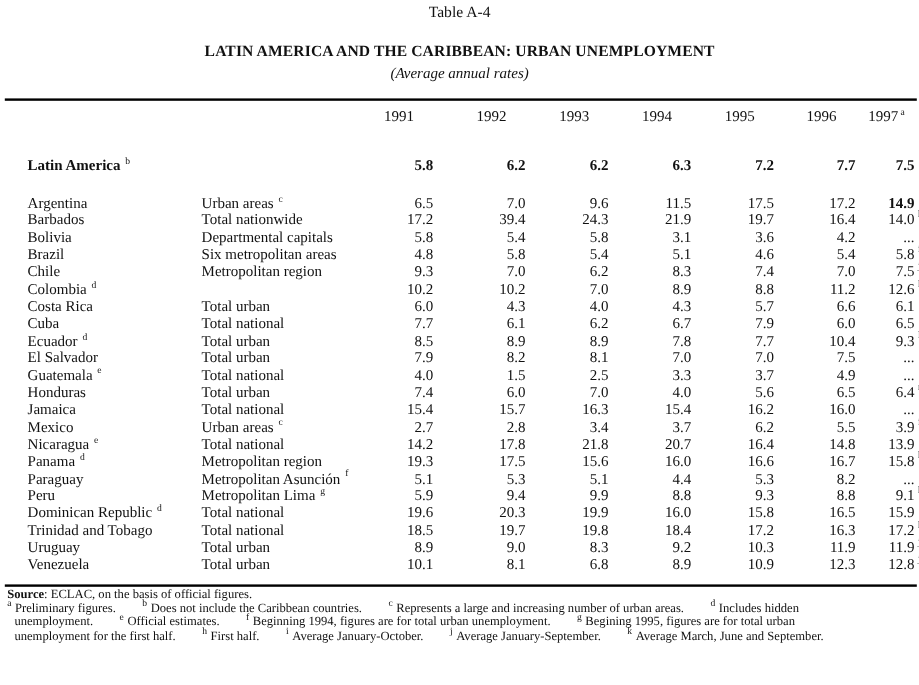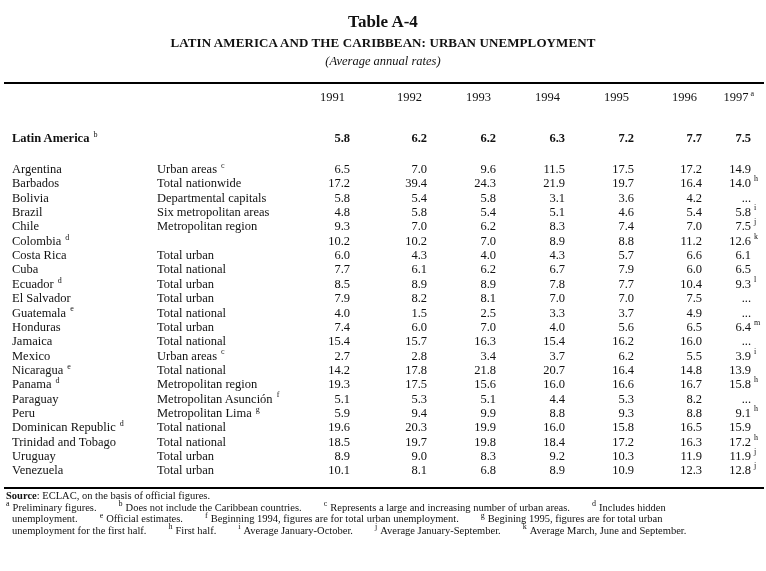--- a/index.html
+++ b/index.html
@@ -1,31 +1,31 @@
 <!DOCTYPE html>
 <html><head>
 <meta charset="utf-8">
 <style>
   html, body { margin: 0; padding: 0; background: #ffffff; }
   body {
     width: 766px; height: 571px; overflow: hidden; position: relative;
     font-family: "Liberation Serif", "DejaVu Serif", serif; color: #111;
   }
   .hdr { position: absolute; left: 0; width: 766px; text-align: center; }
-  #tnum { top: 12px; font-size: 17px; font-weight: bold; }
+  #tnum { top: 2px; font-size: 13px; }
   #ttitle { top: 35px; font-size: 13px; font-weight: bold; letter-spacing: 0.1px; }
   #tsub { top: 54px; font-size: 12.5px; font-style: italic; }
   .rule { position: absolute; left: 4px; width: 760px; height: 2px; background: #000; }
   #rule-top { top: 82px; }
   #rule-bot { top: 487px; }
 
   .yr { position: absolute; top: 90px; font-size: 12.5px; text-align: right; width: 60px; }
   sup, .sup { font-size: 8px; vertical-align: super; line-height: 0; }
 
-  .row { position: absolute; left: 5px; width: 700px; height: 14px; font-size: 12.5px; line-height: 14px; }
+  .row { position: absolute; left: 16px; width: 700px; height: 14px; font-size: 12.5px; line-height: 14px; }
   .country { position: absolute; left: 7px; white-space: nowrap; }
   .coverage { position: absolute; left: 152px; white-space: nowrap; }
   .val { position: absolute; width: 60px; text-align: right; white-space: nowrap; }
   .fn { position: absolute; font-size: 8px; top: -4px; }
   .bold { font-weight: bold; }
 
   #foot { position: absolute; left: 6px; top: 490px; width: 752px; font-size: 10.5px; line-height: 11.6px; }
   #foot .line { white-space: nowrap; }
   #foot .gap { display: inline-block; width: 22px; }
   #foot .ind { padding-left: 6px; }
@@ -60,21 +60,21 @@
     </div>
     <div class="row" style="top: 162px;">
       <div class="country"><span>Argentina</span></div>
       <div class="coverage"><span>Urban areas</span><sup style="margin-left: 4px;">c</sup></div>
       <div class="val" style="left: 285px;">6.5</div>
       <div class="val" style="left: 362px;">7.0</div>
       <div class="val" style="left: 431px;">9.6</div>
       <div class="val" style="left: 500px;">11.5</div>
       <div class="val" style="left: 569px;">17.5</div>
       <div class="val" style="left: 637px;">17.2</div>
-      <div class="val" style="left: 686px;">14.9</div>
+      <div class="val" style="left: 686px; font-weight: bold;">14.9</div>
     </div>
     <div class="row" style="top: 176.35px;">
       <div class="country"><span>Barbados</span></div>
       <div class="coverage"><span>Total nationwide</span></div>
       <div class="val" style="left: 285px;">17.2</div>
       <div class="val" style="left: 362px;">39.4</div>
       <div class="val" style="left: 431px;">24.3</div>
       <div class="val" style="left: 500px;">21.9</div>
       <div class="val" style="left: 569px;">19.7</div>
       <div class="val" style="left: 637px;">16.4</div>

